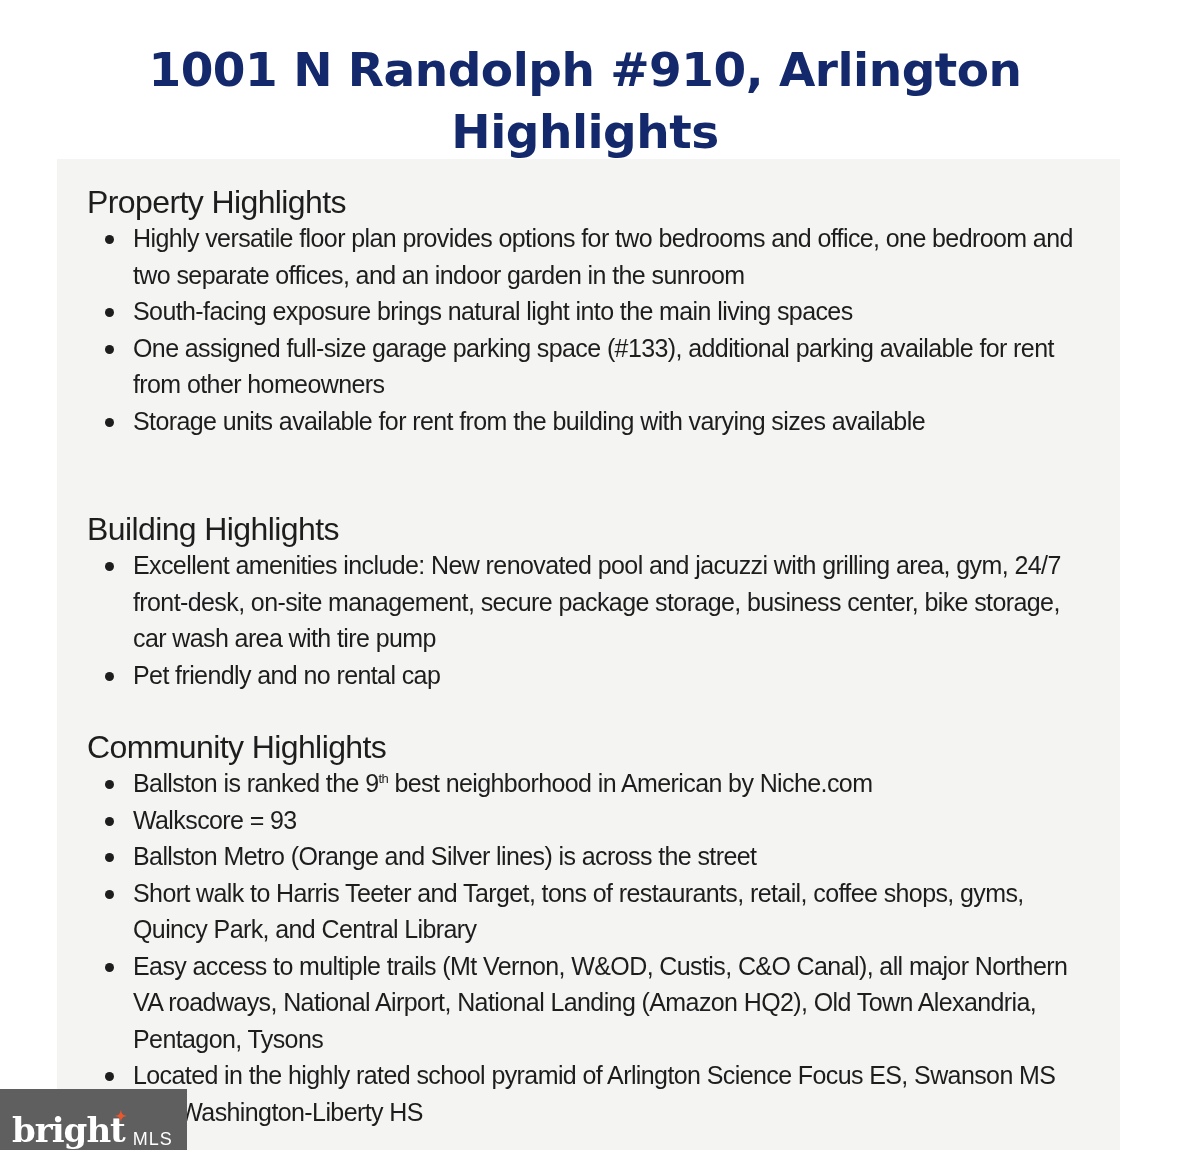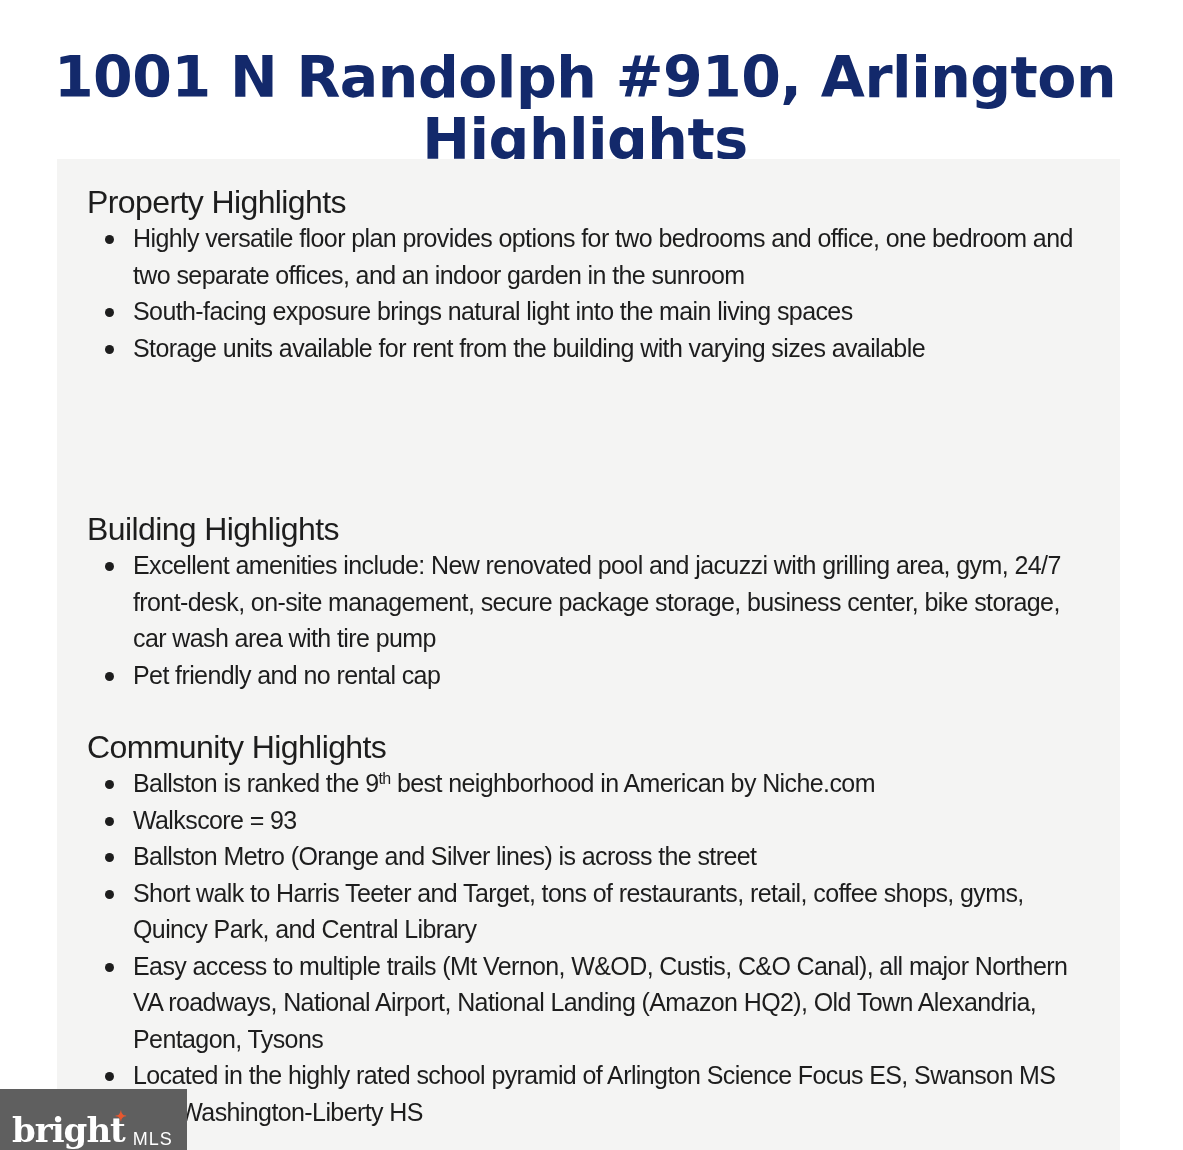--- a/index.html
+++ b/index.html
@@ -2,33 +2,33 @@
 <html><head>
 <meta charset="utf-8">
 <style>
   html, body { margin:0; padding:0; }
   body {
     width:1183px; height:1150px; background:#ffffff; position:relative; overflow:hidden;
     font-family:"Liberation Sans", sans-serif;
   }
   .title {
     position:absolute; left:0; top:8px; width:1170px; text-align:center;
-    color:#13296b; font-weight:bold; font-size:57px; line-height:62px; letter-spacing:-0.5px;
+    color:#13296b; font-weight:bold; font-size:47px; line-height:62px; letter-spacing:-0.5px;
     font-family:"DejaVu Sans", sans-serif;
   }
   .panel {
     position:absolute; left:57px; top:159px; width:1063px; height:1000px;
     background:#f4f4f3;
   }
   .section { position:absolute; left:30px; width:1010px; }
   .section-title { font-size:32px; color:#1d1d1d; line-height:36px; letter-spacing:-0.6px; }
   ul { margin:0; padding:0; list-style:none; }
   li { position:relative; padding-left:46px; font-size:25px; color:#1d1d1d; line-height:36.5px; letter-spacing:-0.6px; }
   li .bullet { position:absolute; left:18px; top:15px; width:9px; height:9px; border-radius:50%; background:#1d1d1d; }
-  sup { font-size:16px; vertical-align:top; position:relative; top:-4px; }
+  sup { font-size:13px; vertical-align:top; position:relative; top:-4px; }
   .logo {
     position:absolute; left:0; top:1089px; width:187px; height:61px; background:#5f5f5f;
     display:flex; align-items:flex-end;
   }
   .logo-bright { color:#ffffff; font-family:"DejaVu Serif", serif; font-weight:bold; font-size:34px; margin-left:12px; letter-spacing:-1px; position:relative; }
   .logo-star { position:absolute; left:103px; top:-2px; color:#e8572e; font-size:14px; }
   .logo-mls { color:#ffffff; font-size:18px; margin-left:8px; margin-top:8px; letter-spacing:1px; }
 </style>
 </head>
 <body>
@@ -38,20 +38,21 @@
   <div>Highlights</div>
 </h1>
 
 <div class="panel">
 
   <div class="section" style="top:25px;">
     <div class="section-title">Property Highlights</div>
     <ul>
       <li><span class="bullet"></span><span>Highly versatile floor plan provides options for two bedrooms and office, one bedroom and two separate offices, and an indoor garden in the sunroom</span></li>
       <li><span class="bullet"></span><span>South-facing exposure brings natural light into the main living spaces</span></li>
+      <li><span class="bullet"></span><span>One assigned full-size garage parking space (#133), additional parking available for rent from other homeowners</span></li>
       <li><span class="bullet"></span><span>Storage units available for rent from the building with varying sizes available</span></li>
     </ul>
   </div>
 
   <div class="section" style="top:352px;">
     <div class="section-title">Building Highlights</div>
     <ul>
       <li><span class="bullet"></span><span>Excellent amenities include: New renovated pool and jacuzzi with grilling area, gym, 24/7 front-desk, on-site management, secure package storage, business center, bike storage, car wash area with tire pump</span></li>
       <li><span class="bullet"></span><span>Pet friendly and no rental cap</span></li>
     </ul>

